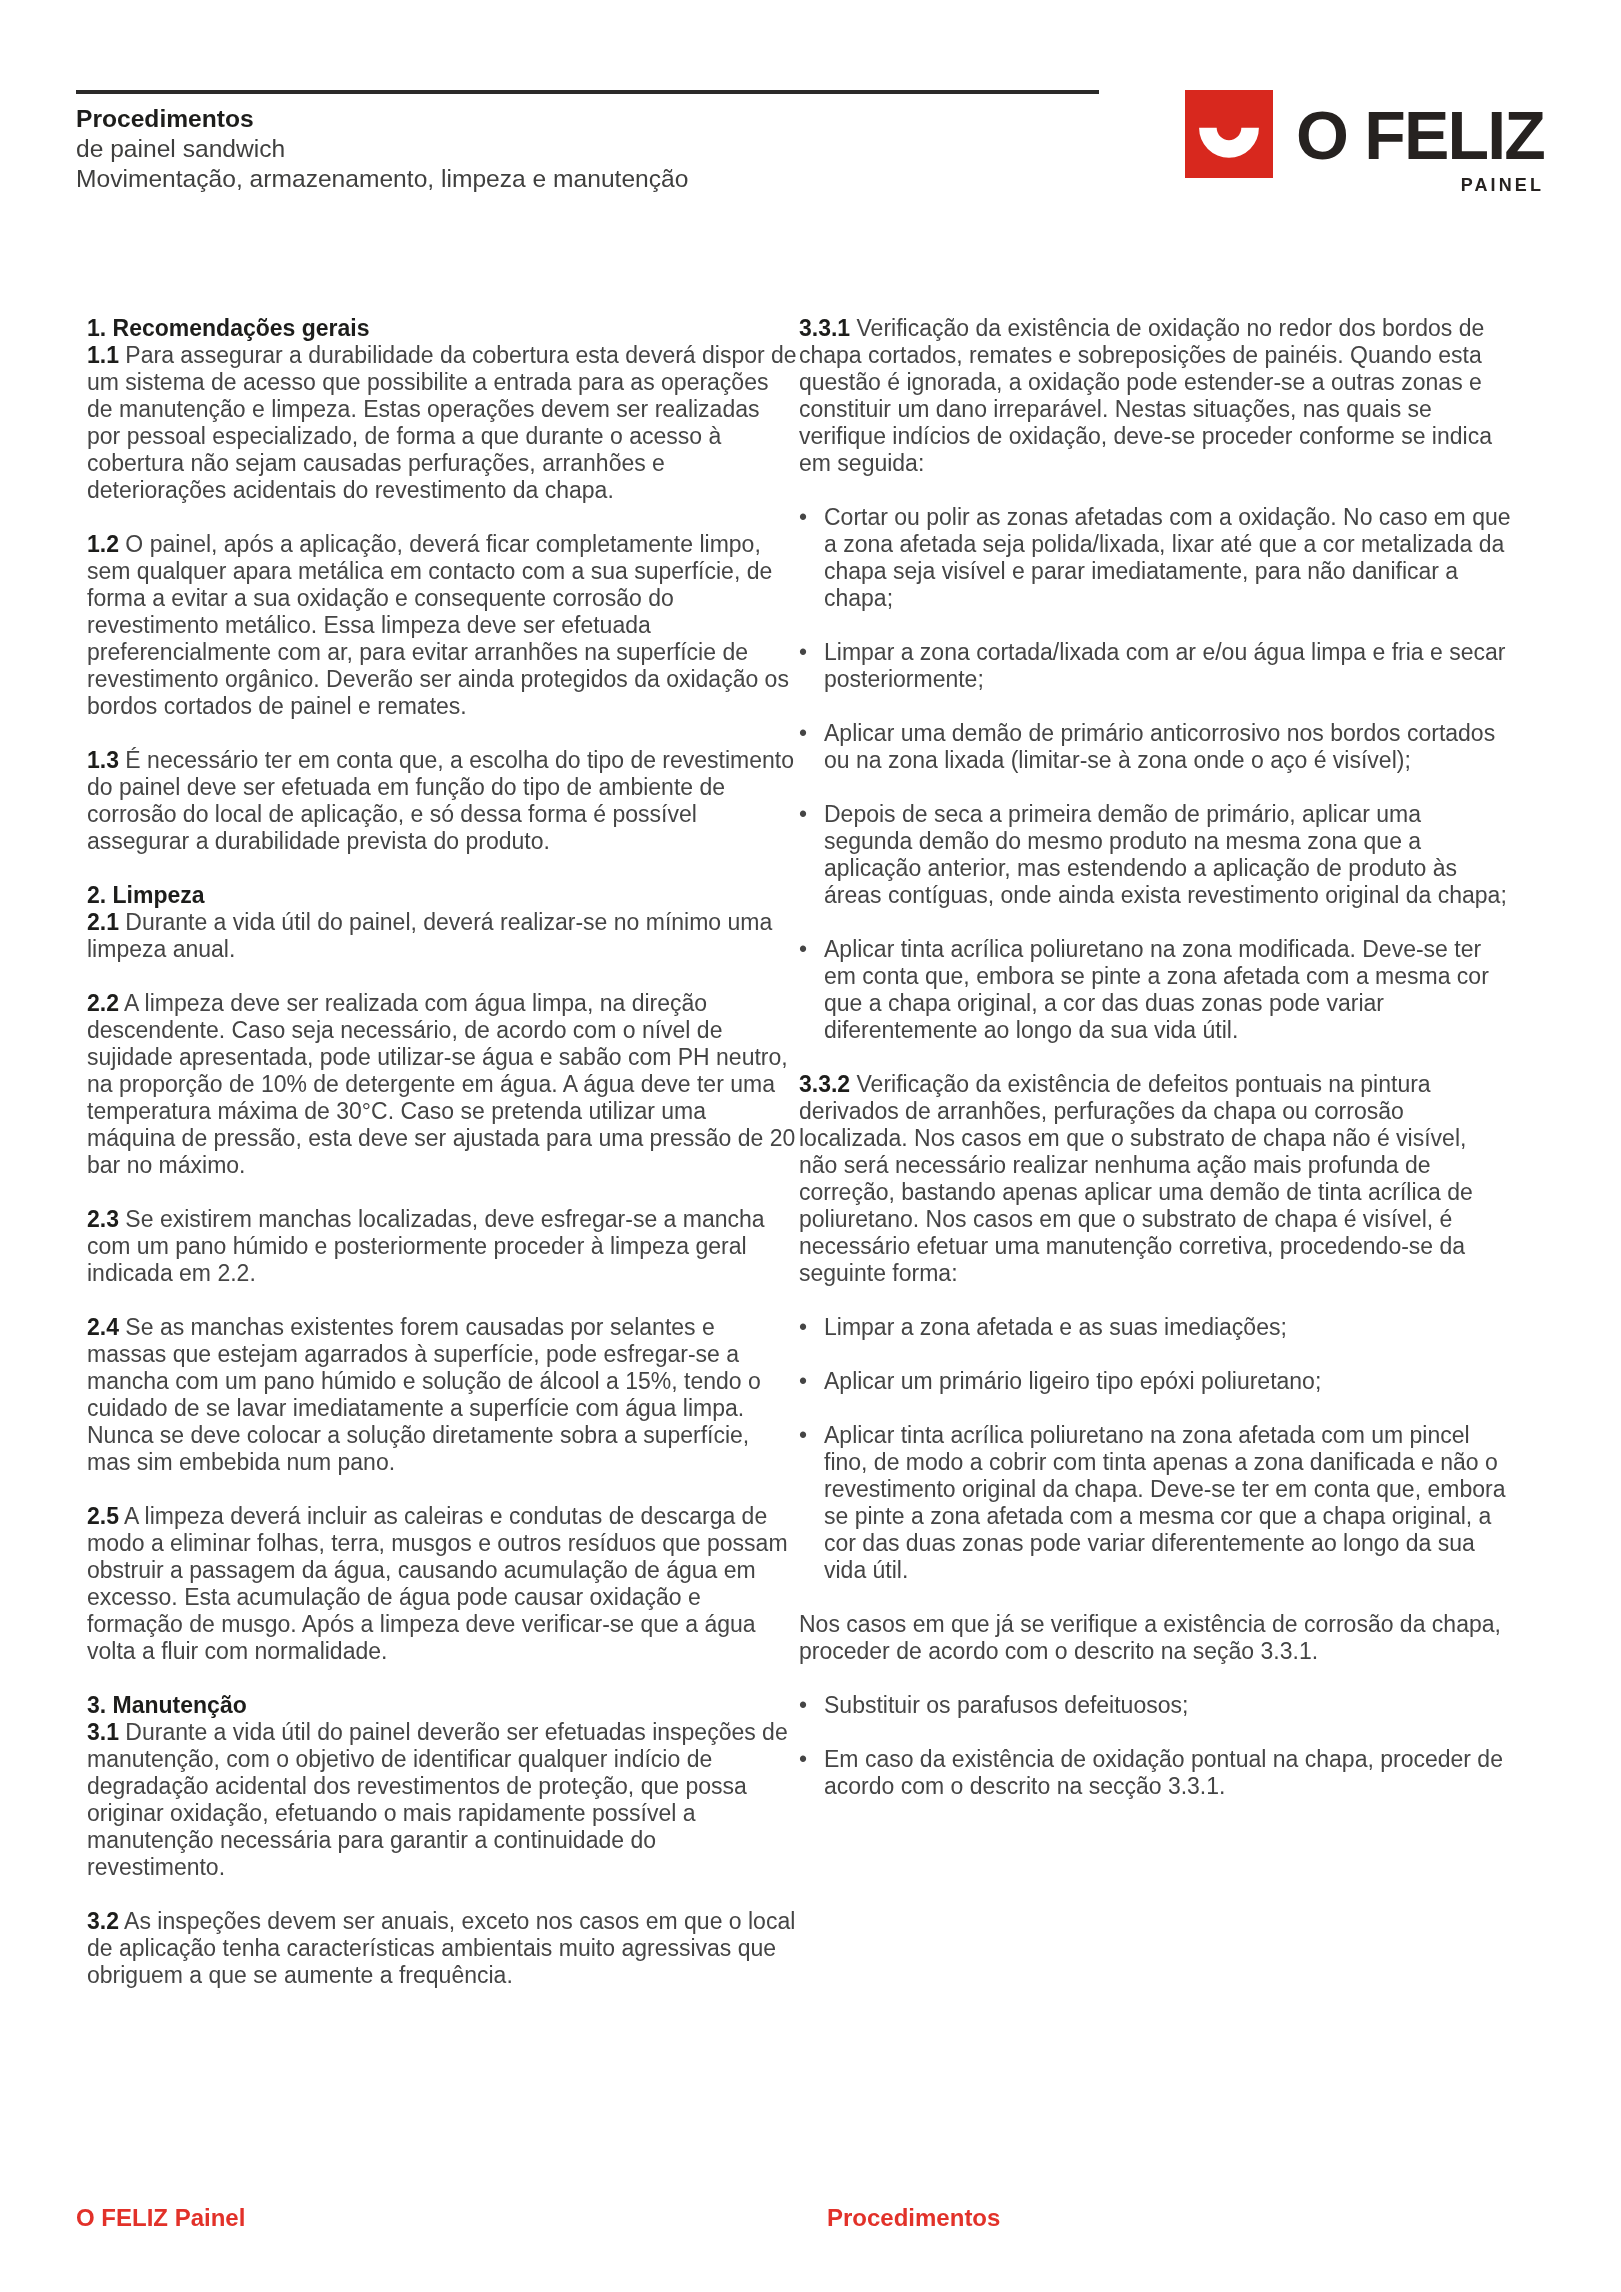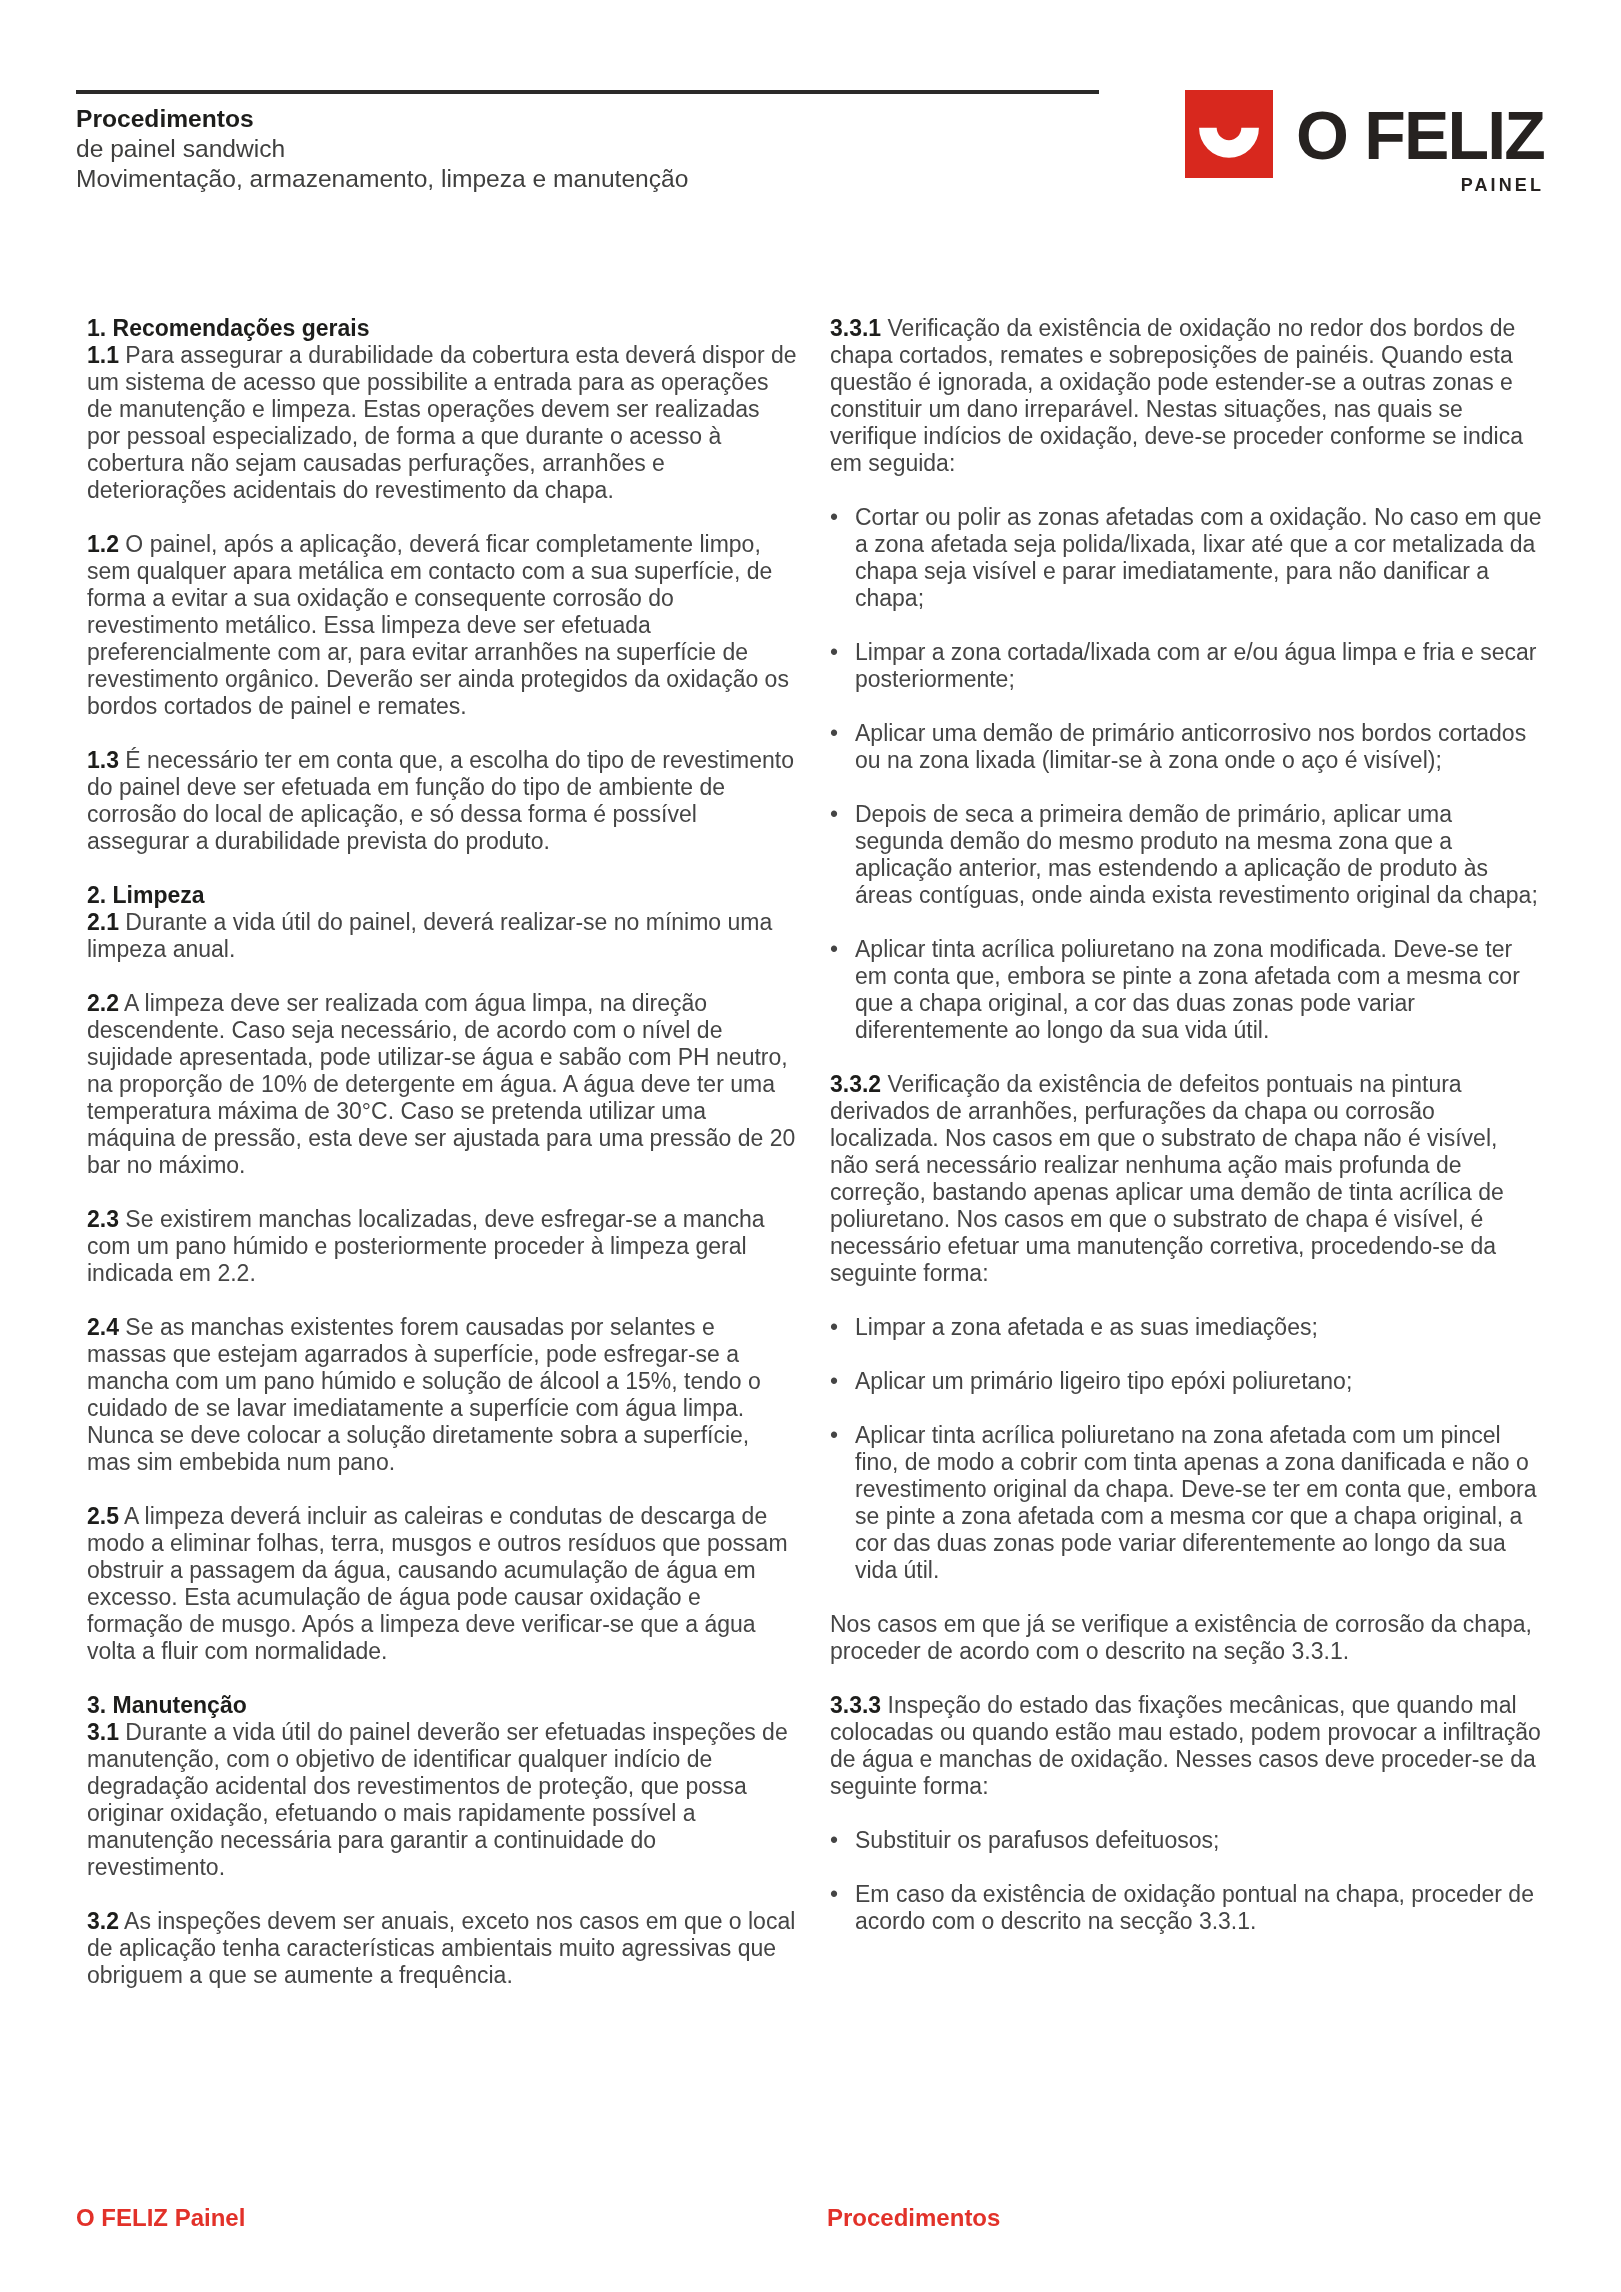--- a/index.html
+++ b/index.html
@@ -12,21 +12,21 @@
   .top-rule{position:absolute;left:76px;top:90px;width:1023px;height:3.6px;background:#2b2a29;}
   .header-text{position:absolute;left:76px;top:104px;font-size:24.6px;line-height:30px;color:#3f3f3e;}
   .doc-title{font-weight:bold;color:#1d1d1b;}
   
   .logo{position:absolute;top:90px;right:77px;display:flex;align-items:flex-start;gap:23px;}
   .logo-square{width:88px;height:88px;background:var(--brand-red,#d8281e);display:block;}
   .logo-textcol{display:flex;flex-direction:column;align-items:flex-end;}
   .logo-brand{font-weight:bold;font-size:68px;line-height:1;letter-spacing:-1.8px;color:#262220;margin-top:10.7px;white-space:nowrap;}
   .logo-sub{font-weight:bold;font-size:18px;letter-spacing:3.1px;color:#262220;margin-top:6.3px;}
   
-  .columns{position:absolute;left:87px;top:315px;display:flex;gap:31px;}
+  .columns{position:absolute;left:87px;top:315px;display:flex;}
   .col{width:712px;font-size:23px;line-height:27px;}
   .block{margin:0;}
   .block + .block{margin-top:27px;}
   .heading{font-weight:bold;color:#1d1d1b;}
   .heading + .para{margin-top:0;}
   .para strong{color:#1d1d1b;font-weight:bold;}
   .bullet{display:flex;}
   .bullet .dot{flex:0 0 25px;width:25px;}
   .bullet .txt{flex:1;}
   
@@ -101,21 +101,20 @@
       </div>
       <div class="block bullet">
         <span class="dot">•</span>
         <span class="txt">Aplicar um primário ligeiro tipo epóxi poliuretano;</span>
       </div>
       <div class="block bullet">
         <span class="dot">•</span>
         <span class="txt">Aplicar tinta acrílica poliuretano na zona afetada com um pincel fino, de modo a cobrir com tinta apenas a zona danificada e não o revestimento original da chapa. Deve-se ter em conta que, embora se pinte a zona afetada com a mesma cor que a chapa original, a cor das duas zonas pode variar diferentemente ao longo da sua vida útil.</span>
       </div>
       <p class="block para">Nos casos em que já se verifique a existência de corrosão da chapa, proceder de acordo com o descrito na seção 3.3.1.</p>
-      <p class="block para"><strong>3.3.3</strong> Inspeção do estado das fixações mecânicas, que quando mal colocadas ou quando estão mau estado, podem provocar a infiltração de água e manchas de oxidação. Nesses casos deve proceder-se da seguinte forma:</p>
       <div class="block bullet">
         <span class="dot">•</span>
         <span class="txt">Substituir os parafusos defeituosos;</span>
       </div>
       <div class="block bullet">
         <span class="dot">•</span>
         <span class="txt">Em caso da existência de oxidação pontual na chapa, proceder de acordo com o descrito na secção 3.3.1.</span>
       </div>
     </section>
 </main>

